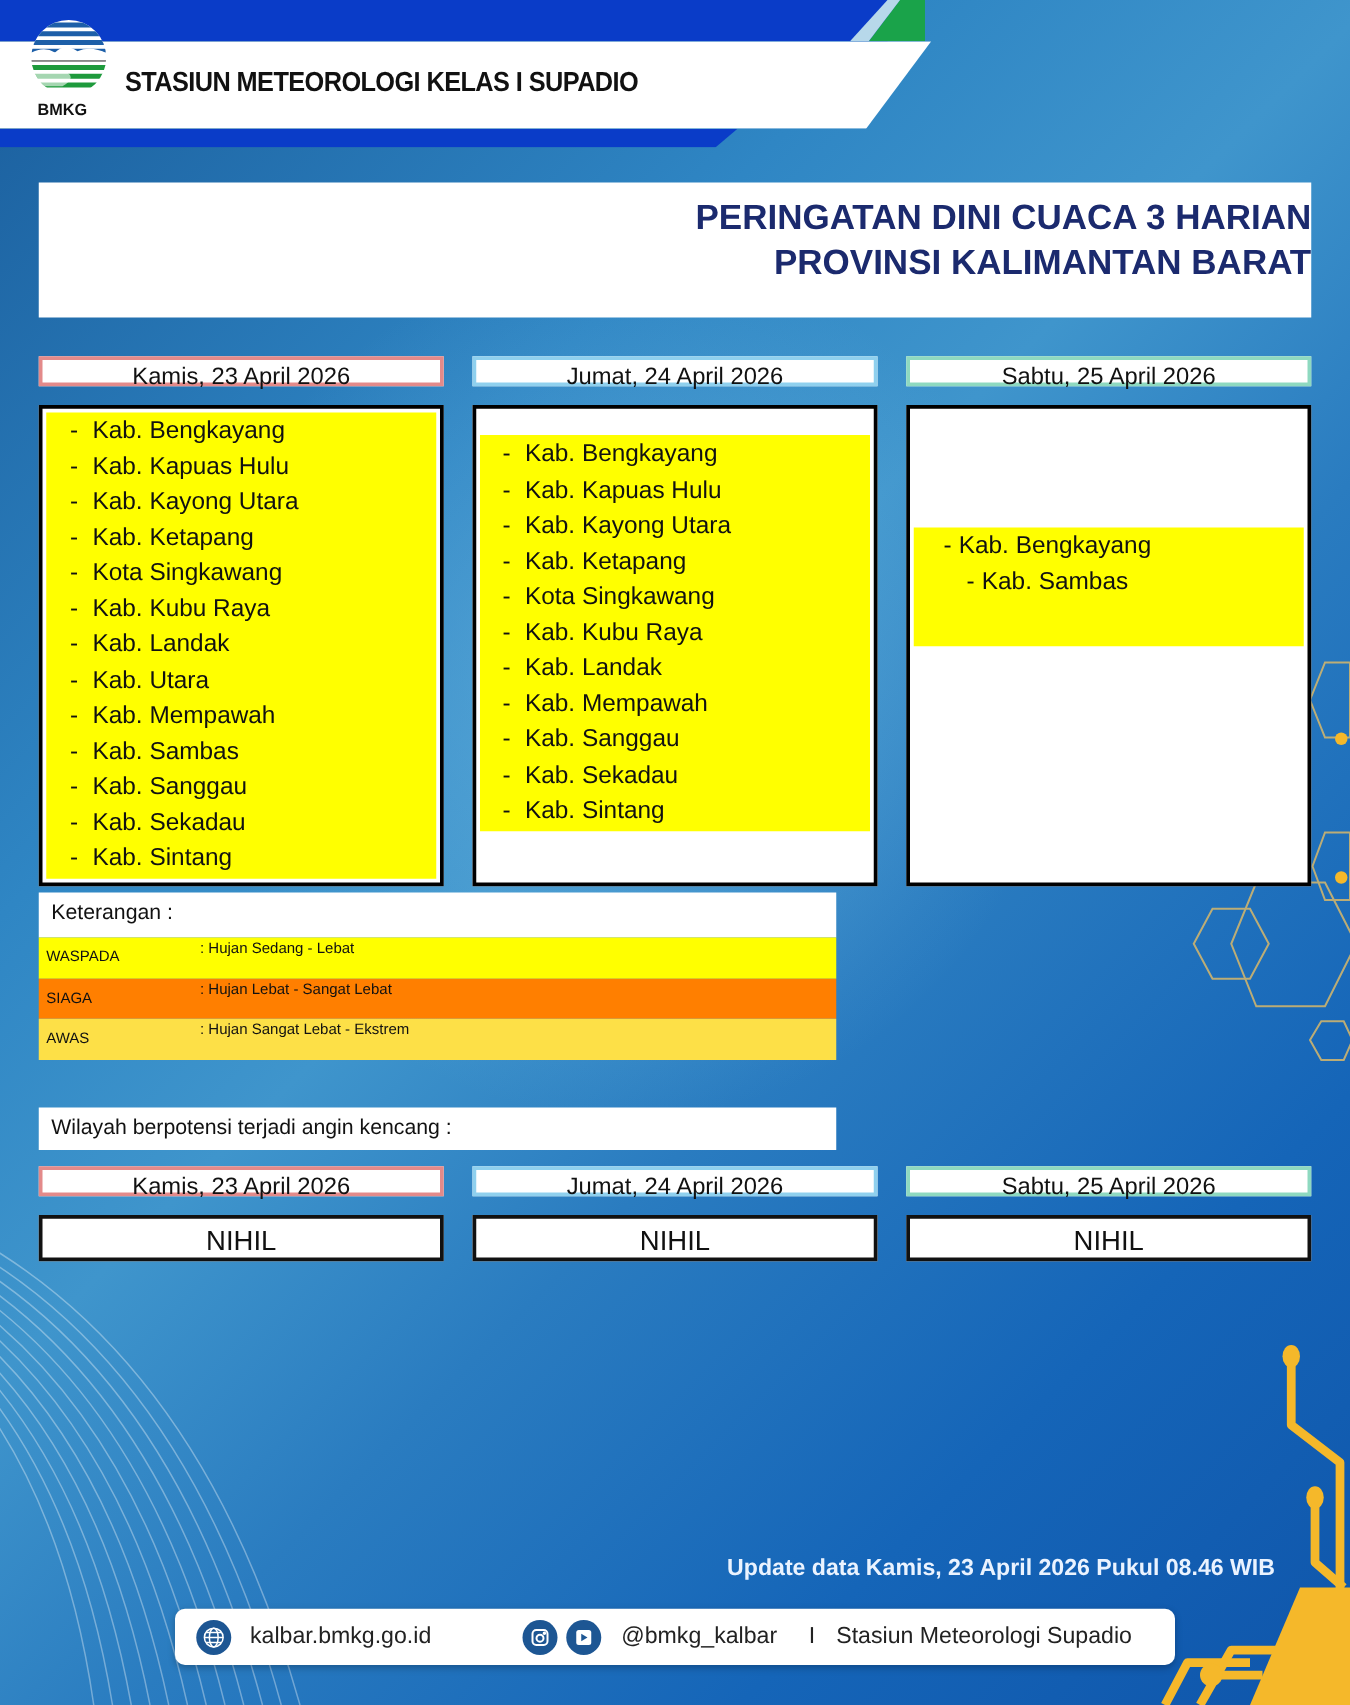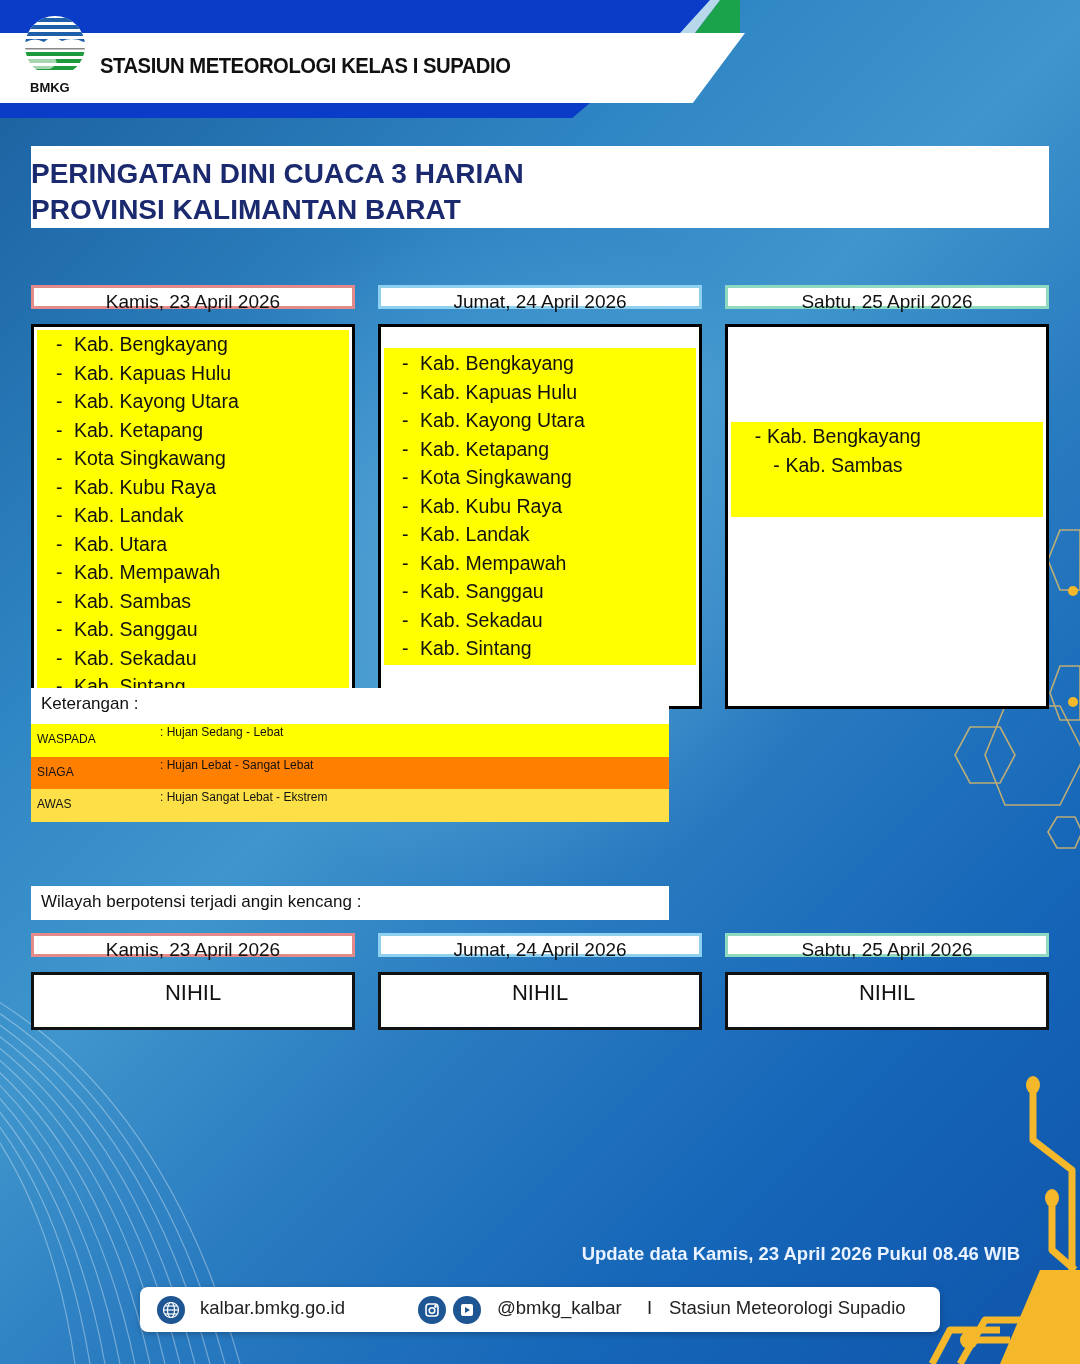--- a/index.html
+++ b/index.html
@@ -28,51 +28,51 @@
   }
   .logo { position: absolute; left: 22px; top: 14px; width: 66px; height: 84px; }
   .logo-text { position: absolute; left: 30px; top: 80px; font-size: 13px; font-weight: bold; color: #111; }
   .station-name {
     position: absolute; left: 100px; top: 53px; font-size: 22px; font-weight: bold; color: #111;
     letter-spacing: -0.5px; transform: scaleX(0.92); transform-origin: left;
   }
 
   
   .title-box {
-    position: absolute; left: 31px; top: 146px; width: 1018px; height: 82px; background: #fff;
-    text-align: left; color: #1b2a6e; font-weight: bold; font-size: 28px; line-height: 36px; padding-top: 10px;
+    position: absolute; left: 31px; top: 146px; width: 1018px; height: 108px; background: #fff;
+    text-align: right; color: #1b2a6e; font-weight: bold; font-size: 28px; line-height: 36px; padding-top: 10px;
   }
 
   
   .date-box {
     position: absolute; height: 24px; background: #fff; border: 3px solid;
     text-align: center; font-size: 19px; line-height: 28px; color: #111;
   }
   .red-b { border-color: #e38a8a; }
   .blue-b { border-color: #8fd0ee; }
   .green-b { border-color: #8ed9c0; text-align: center; }
   .list-box { position: absolute; top: 324px; height: 385px; background: #fff; border: 3px solid; }
   .yellow-area { position: absolute; background: #ffff00; }
   .region-list { list-style: none; position: absolute; }
   .region-list li { font-size: 19.5px; color: #111; height: 28.5px; line-height: 28.5px; white-space: nowrap; }
   .region-list li .dash { display: inline-block; width: 18px; }
 
   
-  .legend { position: absolute; left: 31px; top: 688px; width: 638px; }
+  .legend { position: absolute; left: 31px; top: 714px; width: 638px; }
   .legend-head { height: 36px; background: #fff; font-size: 17px; color: #111; padding-left: 10px; line-height: 32px; }
   .legend-row { height: 32.5px; position: relative; font-size: 12px; color: #111; }
   .legend-row .lv { position: absolute; left: 6px; top: 8px; }
   .legend-row .ds { position: absolute; left: 129px; top: 1px; }
 
   .wind-head {
     position: absolute; left: 31px; top: 886px; width: 638px; height: 34px; background: #fff;
     font-size: 17px; color: #111; padding-left: 10px; line-height: 32px;
   }
   .nihil-box {
-    position: absolute; top: 972px; height: 58px; background: #fff; border: 3px solid;
+    position: absolute; top: 972px; height: 37px; background: #fff; border: 3px solid;
     text-align: center; font-size: 22px; line-height: 35px; color: #111;
   }
 
   .update-text { position: absolute; right: 60px; top: 1243px; font-size: 18.5px; color: #eaf3ff; font-weight: bold; }
 
   .footer-bar {
     position: absolute; left: 140px; top: 1287px; width: 800px; height: 45px; background: #fff;
     border-radius: 8px; box-shadow: 0 2px 6px rgba(0,0,0,0.25);
   }
   .f-icon {

